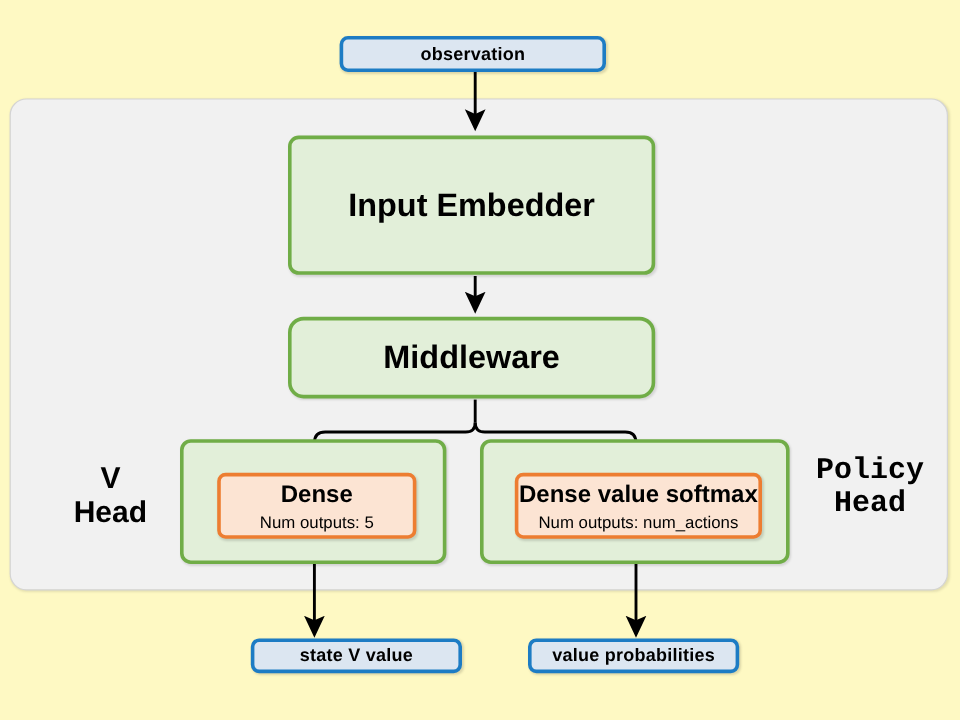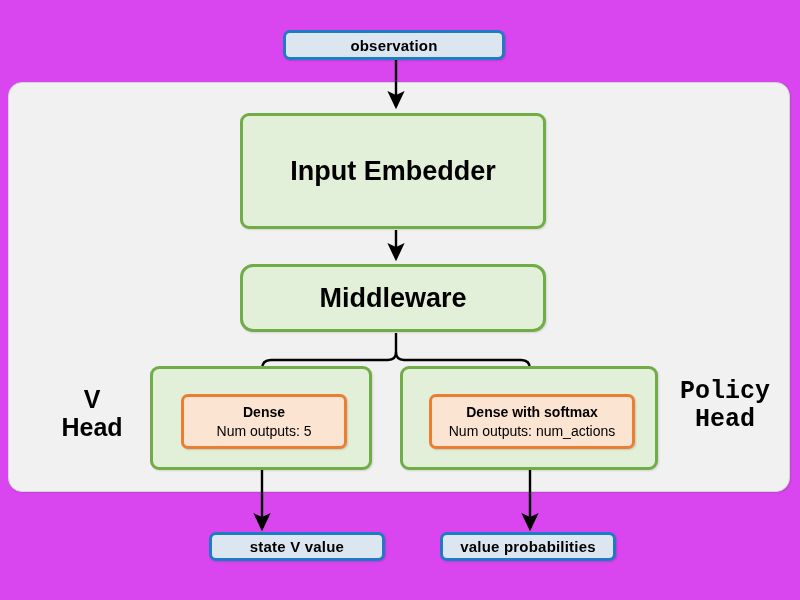--- a/index.html
+++ b/index.html
@@ -4,21 +4,21 @@
 <style>
   html, body {
     margin: 0;
     padding: 0;
     background: #ffffff;
   }
   #canvas {
     position: relative;
     width: 800px;
     height: 600px;
-    background: #d946ef;
+    background: #fef9c3;
     font-family: "Liberation Sans", sans-serif;
     overflow: hidden;
   }
 
   
   .node {
     position: absolute;
     box-sizing: border-box;
     display: flex;
     flex-direction: column;
@@ -74,21 +74,21 @@
   }
 
   
   .orange-box {
     background: #fce4d3;
     border: 3px solid #ed7d31;
     border-radius: 7px;
     box-shadow: 1px 1px 2px rgba(0,0,0,0.14);
   }
   .orange-box .line1 {
-    font-size: 14px;
+    font-size: 20px;
     font-weight: bold;
     line-height: 1.35;
   }
   .orange-box .line2 {
     font-size: 14px;
     font-weight: normal;
     line-height: 1.35;
   }
 
   
@@ -159,21 +159,21 @@
     </div>
   </div>
 
   <div class="head-label" style="left:42px; top:385px; width:100px;">
     <div>V</div>
     <div>Head</div>
   </div>
 
   <div class="node head-frame" style="left:400px; top:366px; width:258px; height:104px;">
     <div class="node orange-box" style="left:26px; top:25px; width:206px; height:55px;">
-      <span class="line1">Dense with softmax</span>
+      <span class="line1">Dense value softmax</span>
       <span class="line2">Num outputs: num_actions</span>
     </div>
   </div>
 
   <div class="head-label" style="left:664px; top:378px; width:122px;font-family:Liberation Mono, monospace;">
     <div>Policy</div>
     <div>Head</div>
   </div>
 
   <div class="node io-box" style="left:173px; top:532px; width:176px; height:29px;margin-left:36px;">

